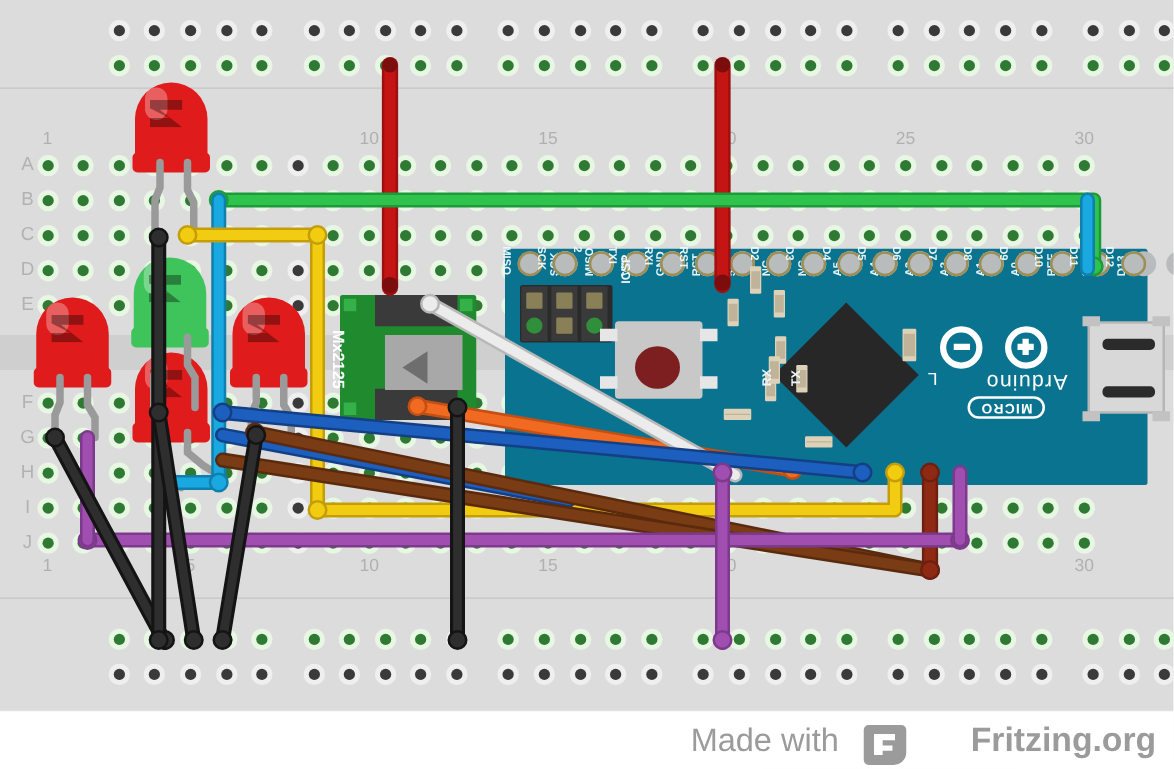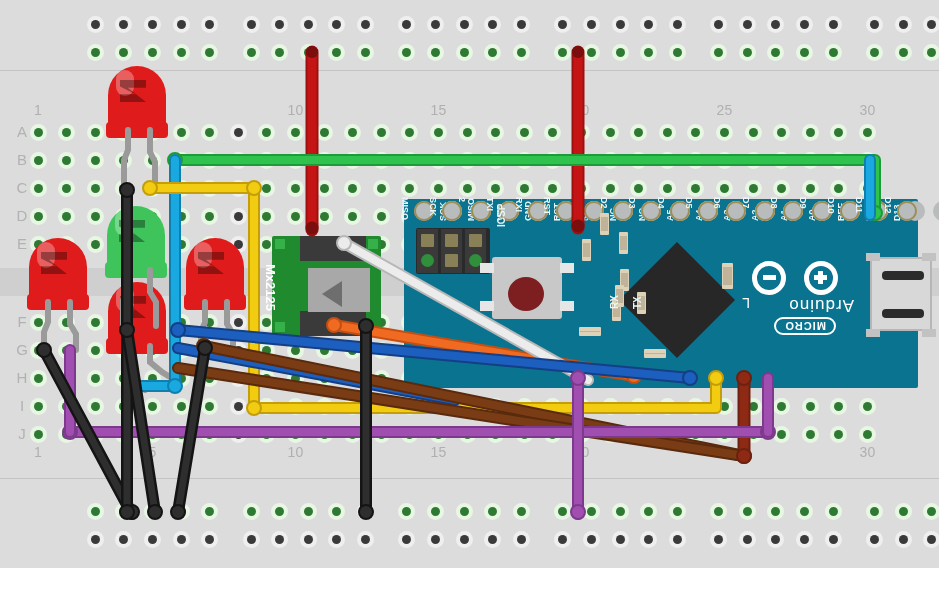--- a/index.html
+++ b/index.html
@@ -1996,14 +1996,20 @@
       <circle cx="178" cy="512" r="7" fill="#2e2e2e" stroke="#141414" stroke-width="2"></circle>
     </g>
     <g>
       <path class="w" stroke="#141414" stroke-width="12" d="M366 326 L366 512"></path>
       <path class="w" stroke="#2e2e2e" stroke-width="7" d="M366 326 L366 512"></path>
       <circle cx="366" cy="326" r="7" fill="#2e2e2e" stroke="#141414" stroke-width="2"></circle>
       <circle cx="366" cy="512" r="7" fill="#2e2e2e" stroke="#141414" stroke-width="2"></circle>
     </g>
   </svg>
 
+  <div id="footer">
+    <div class="rule"></div>
+    <span class="made">Made with</span>
+    <div class="fz-mark"></div>
+    <span class="fz-word">Fritzing.org</span>
+  </div>
 
 </div>
 
 </body></html>

